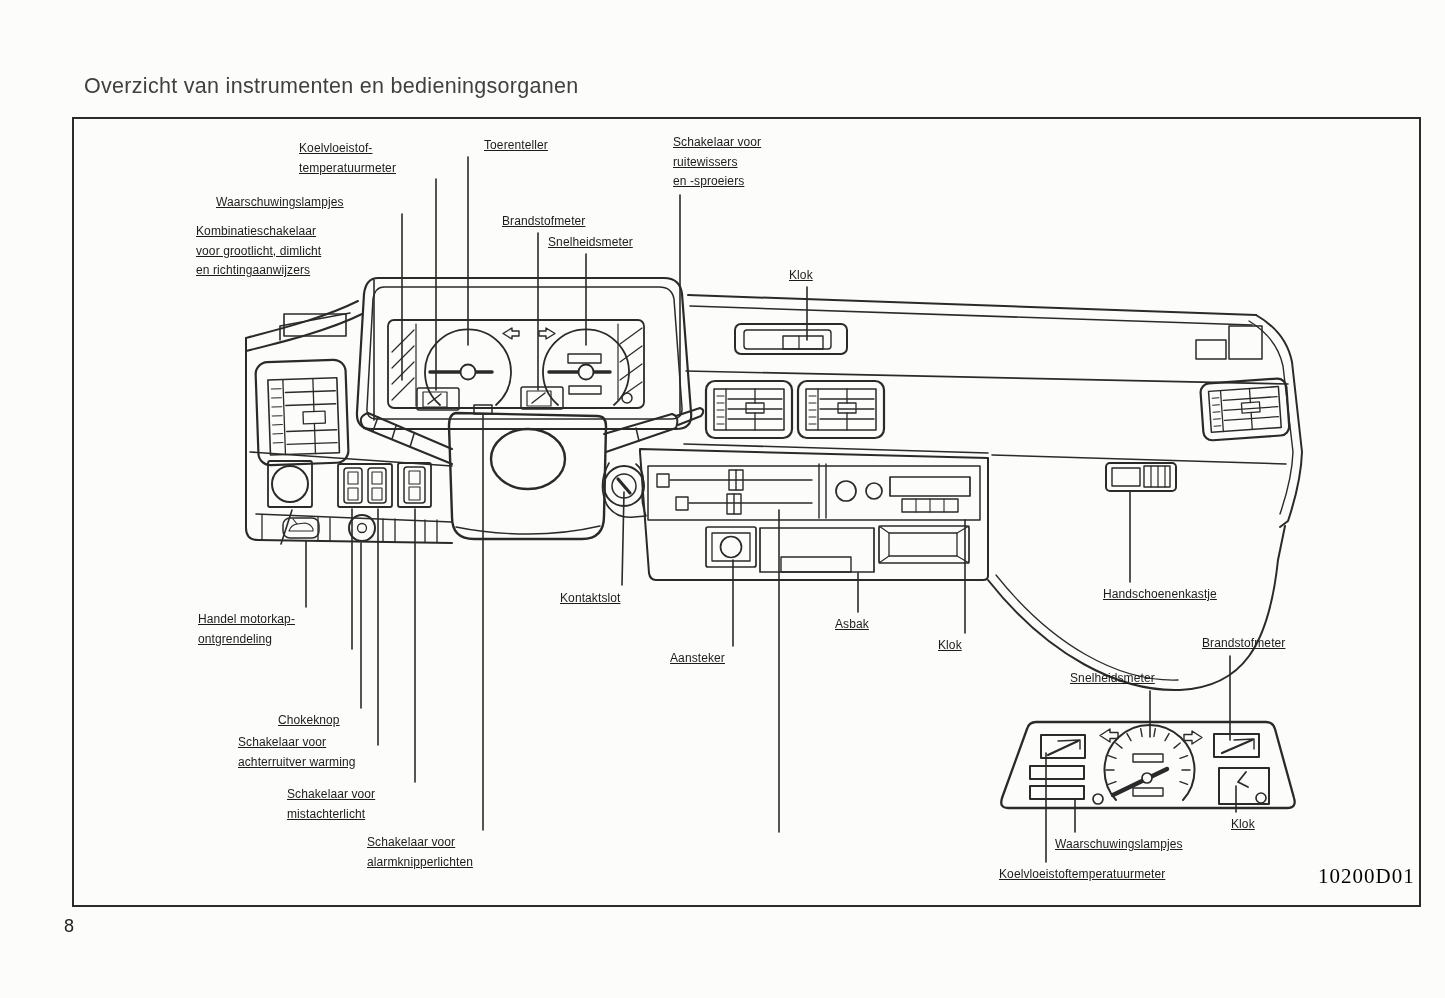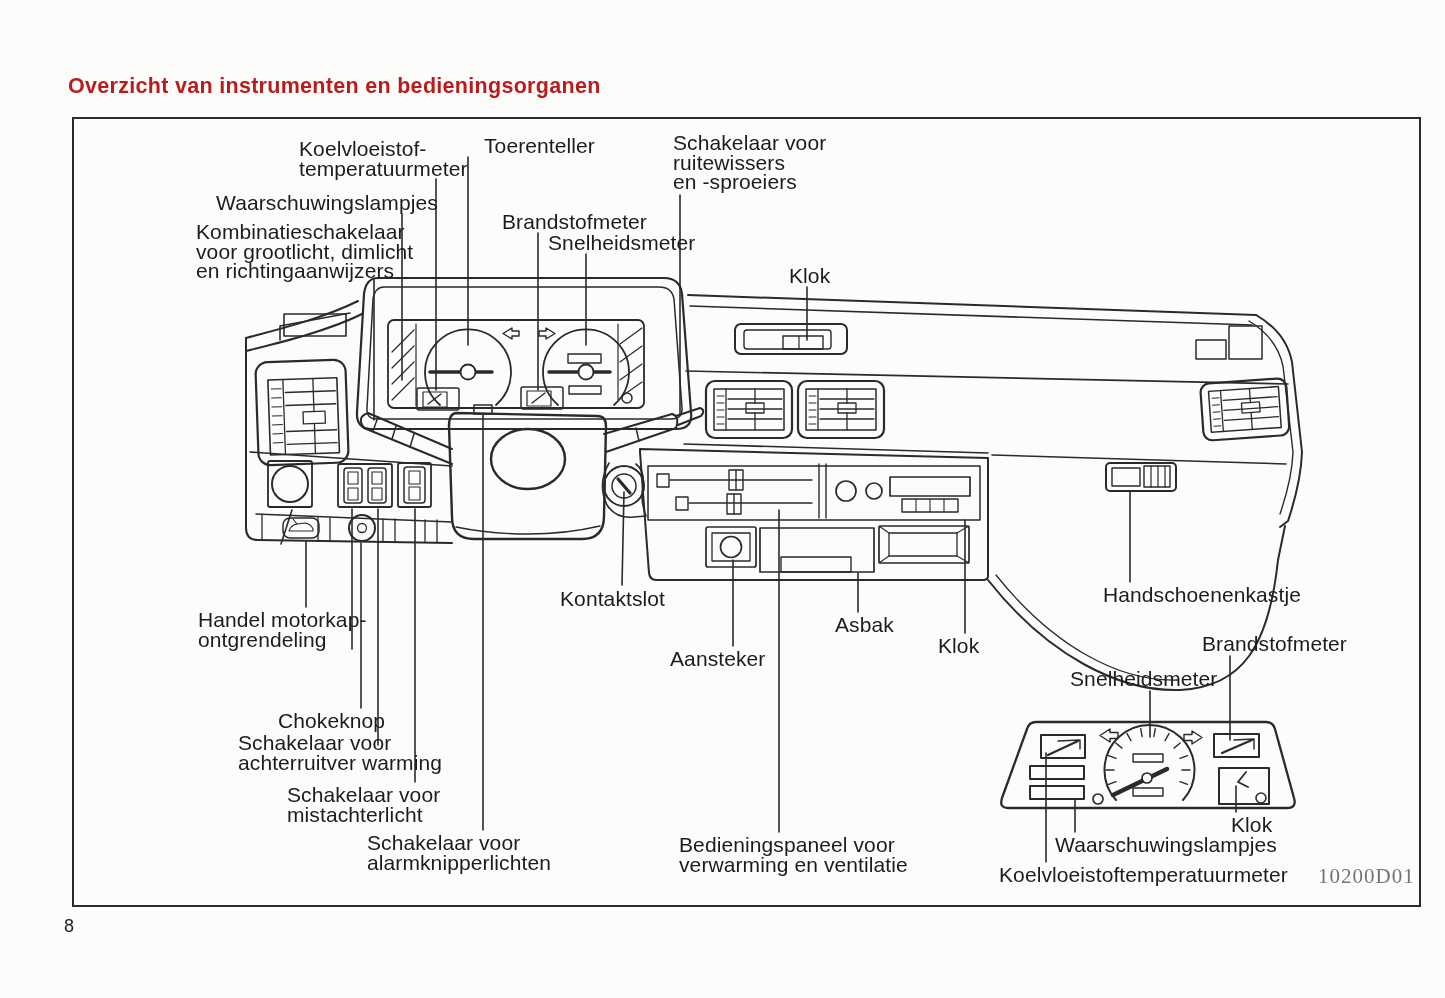--- a/index.html
+++ b/index.html
@@ -2,35 +2,35 @@
 <html><head>
 <meta charset="utf-8">
 <style>
   html,body{margin:0;padding:0;background:#e8e8e6;}
   .page{
     position:relative;width:1445px;height:998px;overflow:hidden;
     background:#fcfcfa;
     font-family:"Liberation Sans",sans-serif;color:#1d1d1d;
   }
   .page-title{
-    position:absolute;left:68px;top:74px;
-    font-size:21.5px;font-weight:700;letter-spacing:.3px;color:#b91c1c;
+    position:absolute;left:84px;top:74px;
+    font-size:21.5px;font-weight:400;letter-spacing:.3px;color:#404040;
   }
   .figure-frame{
     position:absolute;left:72px;top:117px;width:1345px;height:786px;
     border:2px solid #2b2b2b;background:transparent;
   }
   svg.art{position:absolute;left:0;top:0;}
   .lbl{
     position:absolute;white-space:pre-line;
-    font-size:21px;line-height:19.5px;letter-spacing:.1px;color:#1c1c1c;
+    font-size:12px;line-height:19.5px;letter-spacing:.1px;color:#1c1c1c;text-decoration:underline;
   }
   .code{
     position:absolute;font-family:"Liberation Serif",serif;
-    font-size:21px;letter-spacing:1px;color:#737373;
+    font-size:21px;letter-spacing:1px;color:#000000;
   }
   .pagenum{position:absolute;left:64px;top:916px;font-size:18px;color:#222;}
 </style>
 </head>
 <body>
 
 <div class="page">
 
   <div class="page-title">Overzicht van instrumenten en bedieningsorganen</div>
   <div class="figure-frame"></div>
@@ -318,22 +318,20 @@
   <div class="lbl" style="left:238px;top:733px">Schakelaar voor
 achterruitver warming</div>
   <div class="lbl" style="left:287px;top:785px">Schakelaar voor
 mistachterlicht</div>
   <div class="lbl" style="left:367px;top:833px">Schakelaar voor
 alarmknipperlichten</div>
   <div class="lbl" style="left:560px;top:589px">Kontaktslot</div>
   <div class="lbl" style="left:670px;top:649px">Aansteker</div>
   <div class="lbl" style="left:835px;top:615px">Asbak</div>
   <div class="lbl" style="left:938px;top:636px">Klok</div>
-  <div class="lbl" style="left:679px;top:835px">Bedieningspaneel voor
-verwarming en ventilatie</div>
   <div class="lbl" style="left:1103px;top:585px">Handschoenenkastje</div>
 
   <div class="lbl" style="left:1202px;top:634px">Brandstofmeter</div>
   <div class="lbl" style="left:1070px;top:669px">Snelheidsmeter</div>
   <div class="lbl" style="left:1231px;top:815px">Klok</div>
   <div class="lbl" style="left:1055px;top:835px">Waarschuwingslampjes</div>
   <div class="lbl" style="left:999px;top:865px">Koelvloeistoftemperatuurmeter</div>
 
   <div class="code" style="left:1318px;top:864px">10200D01</div>
   <div class="pagenum">8</div>

